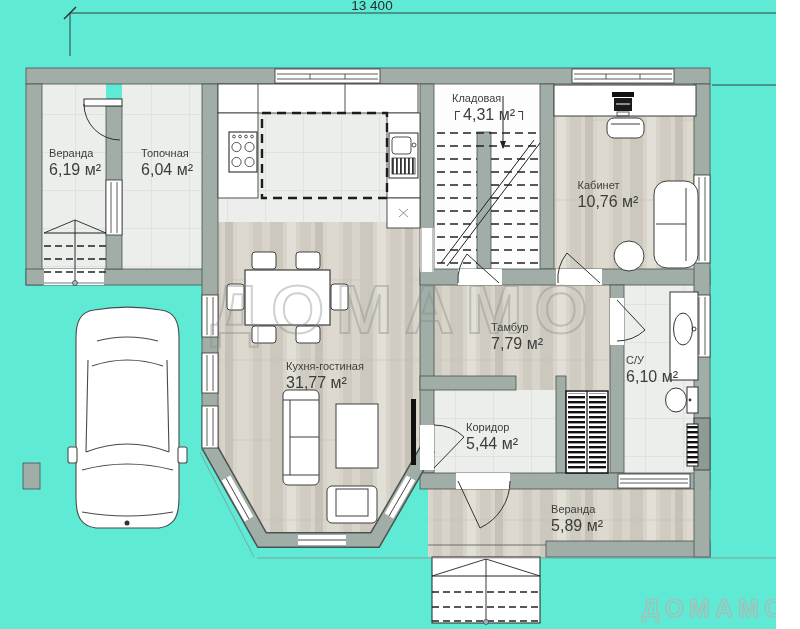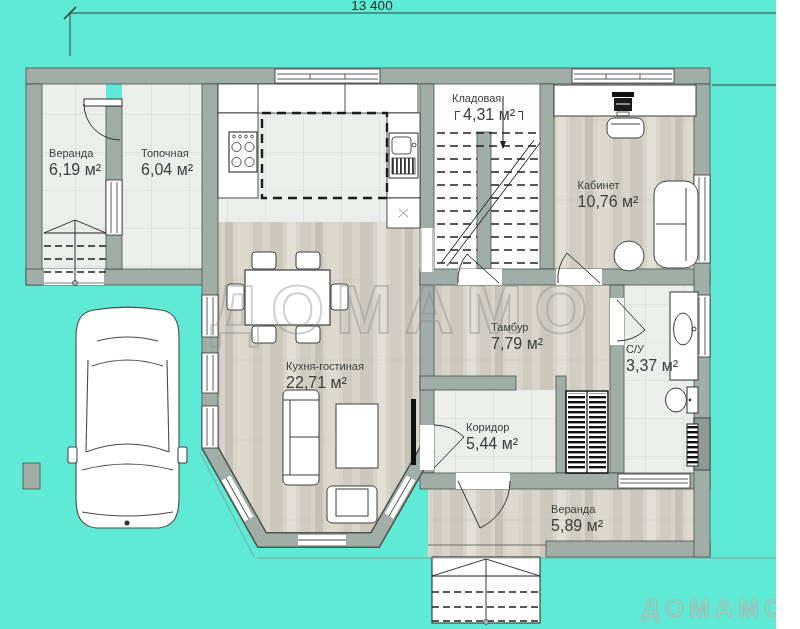--- a/index.html
+++ b/index.html
@@ -382,29 +382,29 @@
   <div class="room-label" style="left:489px;top:92px">
     <span>Кладовая</span>
     <span class="area"><i class="cbl"></i><span>4,31 м²</span><i class="cbr"></i></span>
   </div>
   <div class="room-label" style="left:608px;top:179px">
     <span>Кабинет</span>
     <span class="area">10,76 м²</span>
   </div>
   <div class="room-label" style="left:325px;top:360px">
     <span>Кухня-гостиная</span>
-    <span class="area">22,71 м²</span>
+    <span class="area">31,77 м²</span>
   </div>
   <div class="room-label" style="left:517px;top:321px">
     <span>Тамбур</span>
     <span class="area">7,79 м²</span>
   </div>
-  <div class="room-label" style="left:652px;top:343px">
+  <div class="room-label" style="left:652px;top:354px">
     <span>С/У</span>
-    <span class="area">3,37 м²</span>
+    <span class="area">6,10 м²</span>
   </div>
   <div class="room-label" style="left:492px;top:421px">
     <span>Коридор</span>
     <span class="area">5,44 м²</span>
   </div>
   <div class="room-label" style="left:577px;top:503px">
     <span>Веранда</span>
     <span class="area">5,89 м²</span>
   </div>
 </div>

